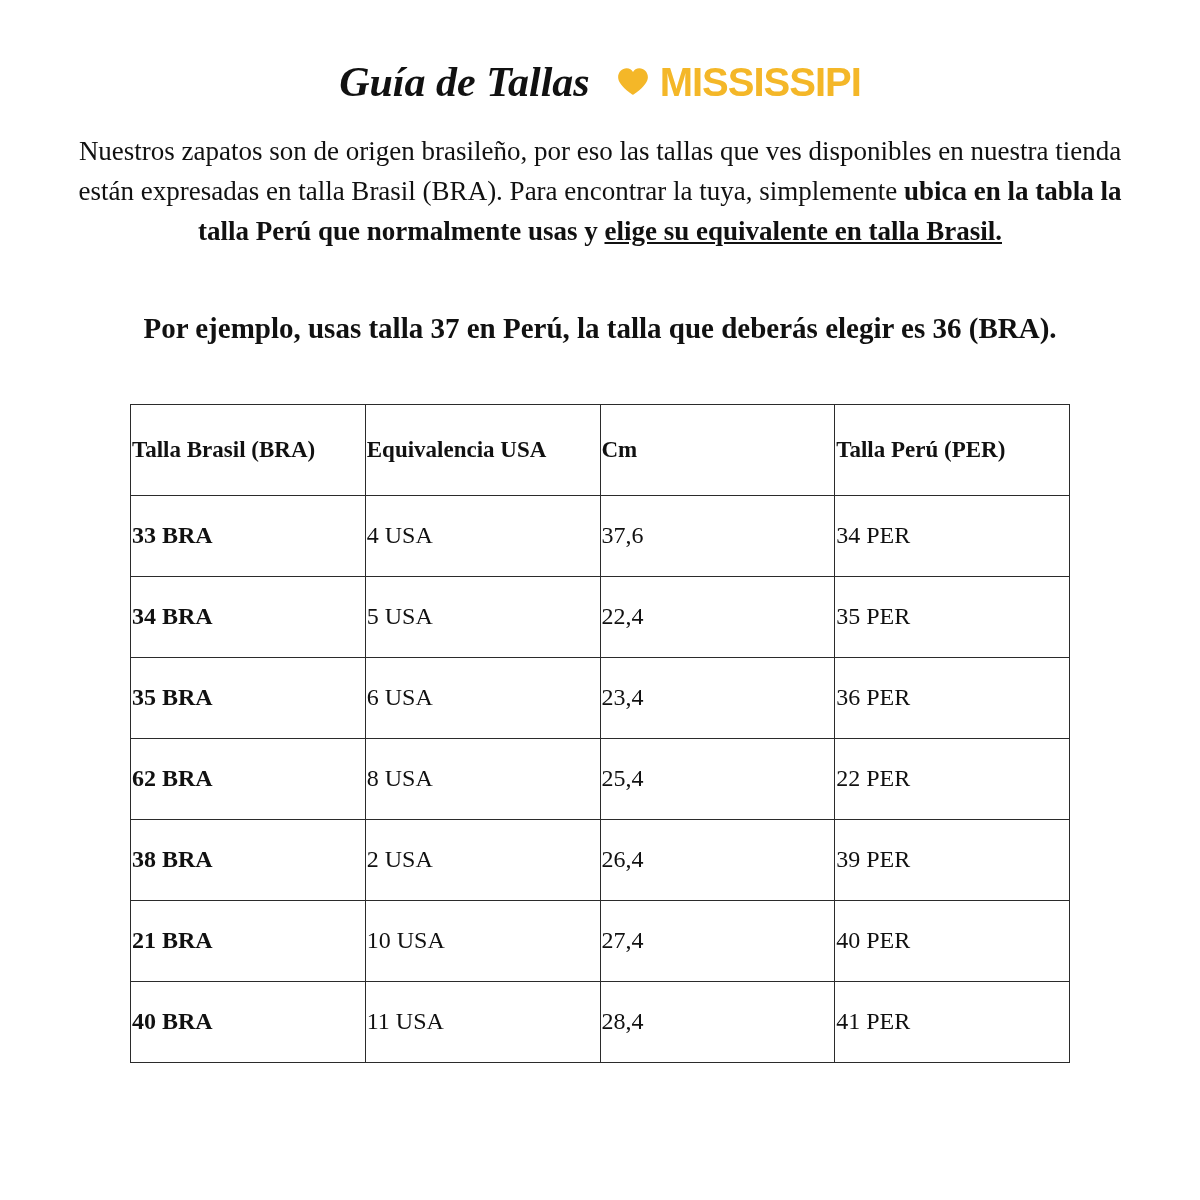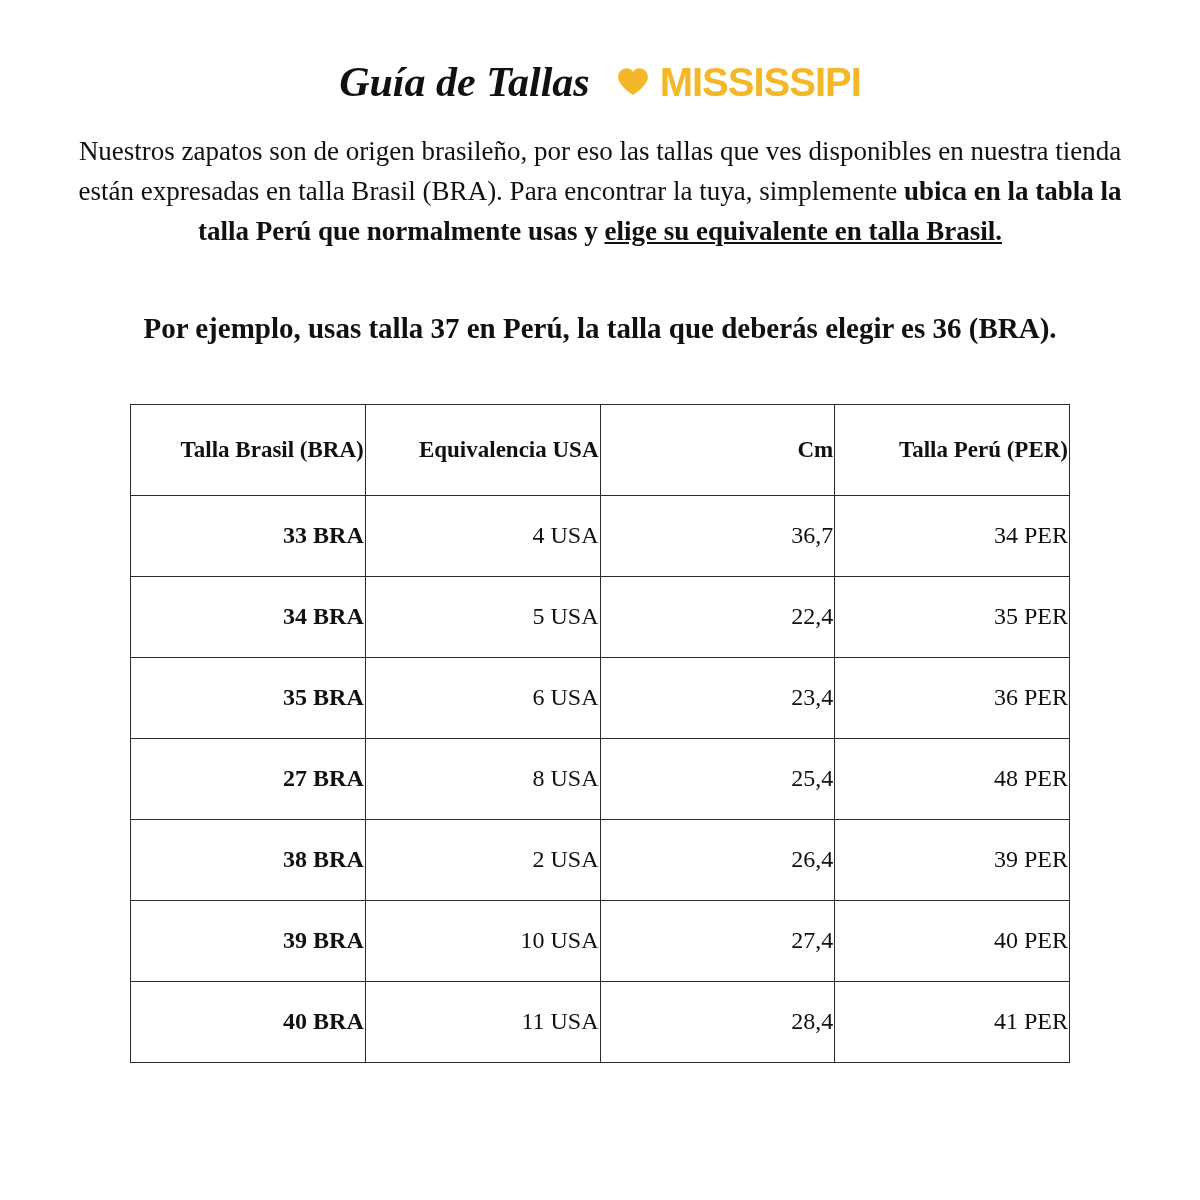--- a/index.html
+++ b/index.html
@@ -86,21 +86,21 @@
     width: 940px;
   }
   table.size-table {
     border-collapse: collapse;
     width: 100%;
     table-layout: fixed;
   }
   table.size-table th,
   table.size-table td {
     border: 1.5px solid #2b2b2b;
-    text-align: right;
+    text-align: left;
     vertical-align: middle;
     font-size: 24px;
     color: #111111;
   }
   table.size-table th {
     height: 88px;
     font-weight: bold;
     font-size: 23px;
   }
   table.size-table td {
@@ -138,49 +138,49 @@
           <th>Talla Brasil (BRA)</th>
           <th>Equivalencia USA</th>
           <th>Cm</th>
           <th>Talla Perú (PER)</th>
         </tr>
       </thead>
       <tbody>
         <tr>
           <td class="col-bra">33 BRA</td>
           <td>4 USA</td>
-          <td>36,7</td>
+          <td>37,6</td>
           <td>34 PER</td>
         </tr>
         <tr>
           <td class="col-bra">34 BRA</td>
           <td>5 USA</td>
           <td>22,4</td>
           <td>35 PER</td>
         </tr>
         <tr>
           <td class="col-bra">35 BRA</td>
           <td>6 USA</td>
           <td>23,4</td>
           <td>36 PER</td>
         </tr>
         <tr>
-          <td class="col-bra">27 BRA</td>
+          <td class="col-bra">62 BRA</td>
           <td>8 USA</td>
           <td>25,4</td>
-          <td>48 PER</td>
+          <td>22 PER</td>
         </tr>
         <tr>
           <td class="col-bra">38 BRA</td>
           <td>2 USA</td>
           <td>26,4</td>
           <td>39 PER</td>
         </tr>
         <tr>
-          <td class="col-bra">39 BRA</td>
+          <td class="col-bra">21 BRA</td>
           <td>10 USA</td>
           <td>27,4</td>
           <td>40 PER</td>
         </tr>
         <tr>
           <td class="col-bra">40 BRA</td>
           <td>11 USA</td>
           <td>28,4</td>
           <td>41 PER</td>
         </tr>

